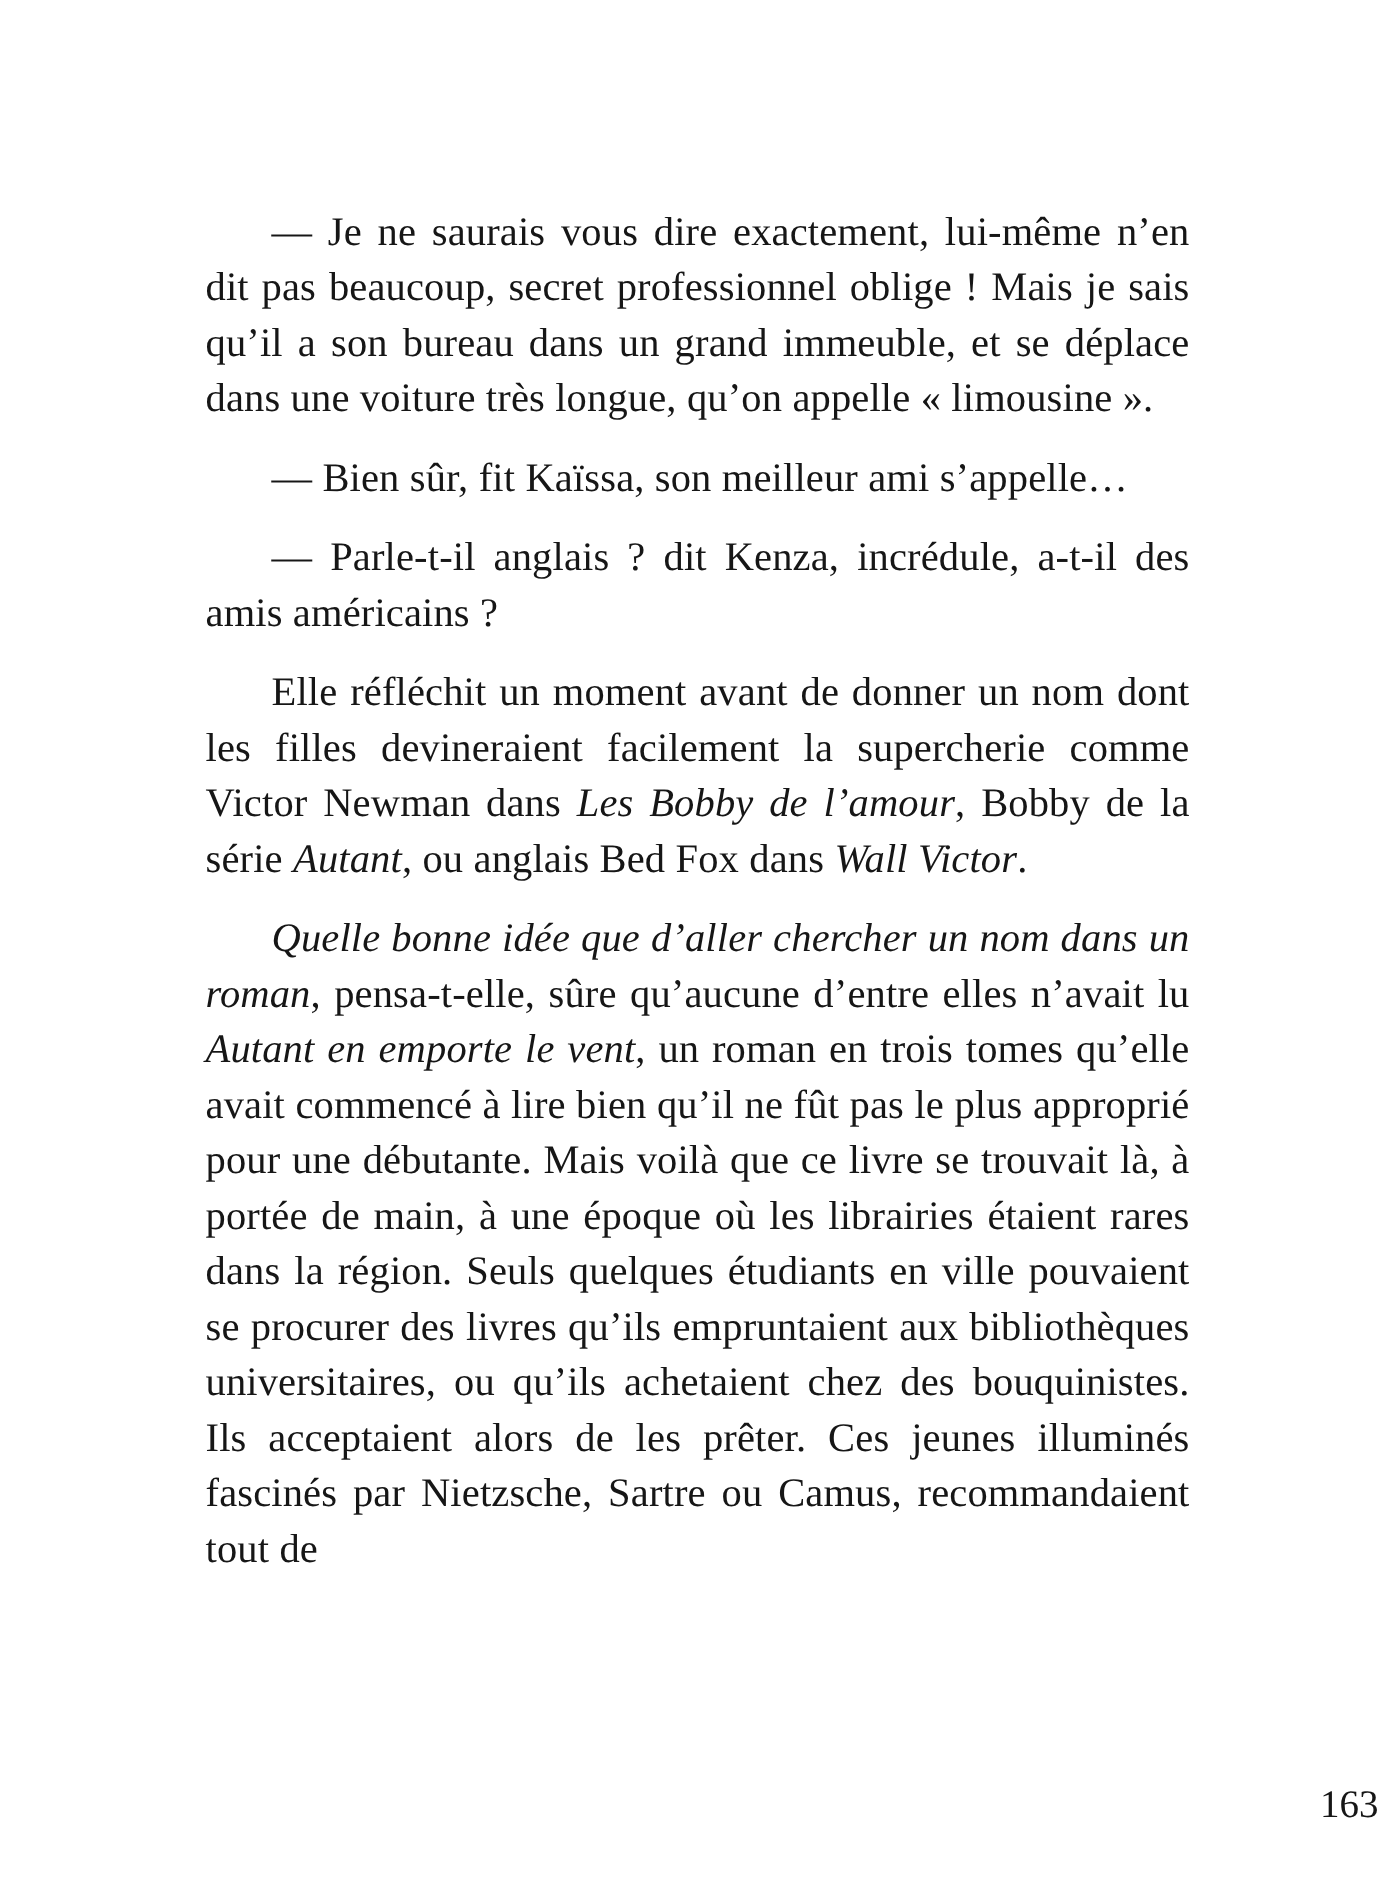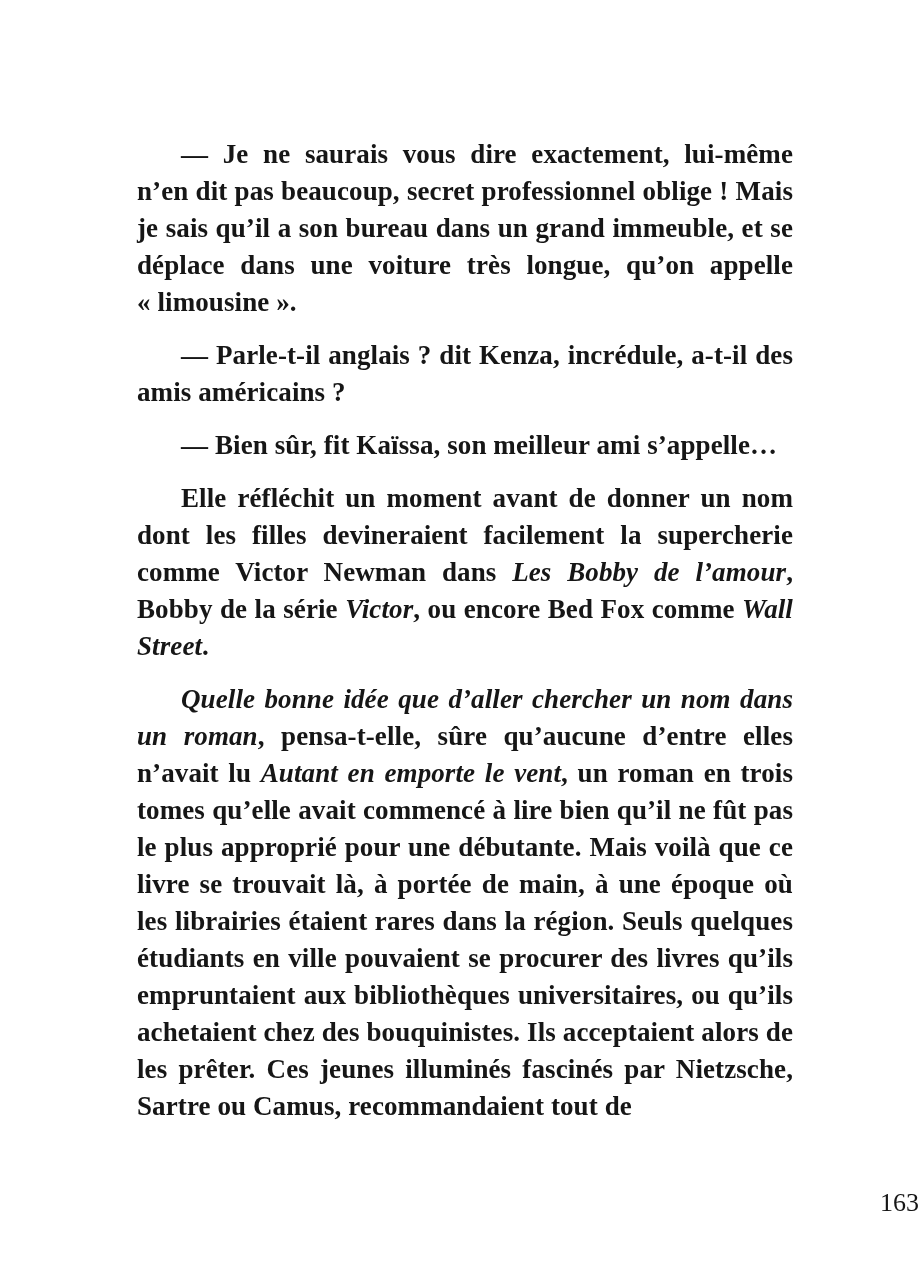--- a/index.html
+++ b/index.html
@@ -22,21 +22,20 @@
     top: 136px;
     width: 656px;
     font-size: 27px;
     line-height: 37px;
     text-align: justify;
     letter-spacing: 0.1px;
   }
   .text-block p {
     margin: 0 0 16px 0;
     text-indent: 44px;
-    font-weight: bold;
   }
   .text-block em {
     font-style: italic;
   }
   .page-number {
     position: absolute;
     top: 1186px;
     left: 0;
     width: 100%;
     text-align: right;
@@ -44,19 +43,19 @@
     line-height: 34px;
     color: #161616;
   }
 </style>
 </head>
 <body>
 
 <div class="page">
   <div class="text-block">
       <p><span>—&nbsp;Je ne saurais vous dire exactement, lui-même n’en dit pas beaucoup, secret professionnel oblige&nbsp;! Mais je sais qu’il a son bureau dans un grand immeuble, et se déplace dans une voiture très longue, qu’on appelle «&nbsp;limousine&nbsp;».</span></p>
+      <p><span>—&nbsp;Bien sûr, fit Kaïssa, son meilleur ami s’appelle…</span></p>
       <p><span>—&nbsp;Parle-t-il anglais&nbsp;? dit Kenza, incrédule, a-t-il des amis américains&nbsp;?</span></p>
-      <p><span>—&nbsp;Bien sûr, fit Kaïssa, son meilleur ami s’appelle…</span></p>
-      <p><span>Elle réfléchit un moment avant de donner un nom dont les filles devineraient facilement la supercherie comme Victor Newman dans </span><em>Les Bobby de l’amour</em><span>, Bobby de la série </span><em>Victor</em><span>, ou encore Bed Fox comme </span><em>Wall Street</em><span>.</span></p>
+      <p><span>Elle réfléchit un moment avant de donner un nom dont les filles devineraient facilement la supercherie comme Victor Newman dans </span><em>Les Bobby de l’amour</em><span>, Bobby de la série </span><em>Autant</em><span>, ou anglais Bed Fox dans </span><em>Wall Victor</em><span>.</span></p>
       <p><em>Quelle bonne idée que d’aller chercher un nom dans un roman</em><span>, pensa-t-elle, sûre qu’aucune d’entre elles n’avait lu </span><em>Autant en emporte le vent</em><span>, un roman en trois tomes qu’elle avait commencé à lire bien qu’il ne fût pas le plus approprié pour une débutante. Mais voilà que ce livre se trouvait là, à portée de main, à une époque où les librairies étaient rares dans la région. Seuls quelques étudiants en ville pouvaient se procurer des livres qu’ils empruntaient aux bibliothèques universitaires, ou qu’ils achetaient chez des bouquinistes. Ils acceptaient alors de les prêter. Ces jeunes illuminés fascinés par Nietzsche, Sartre ou Camus, recommandaient tout de</span></p>
     </div>
   <div class="page-number">163</div>
 </div>
 
 </body></html>

